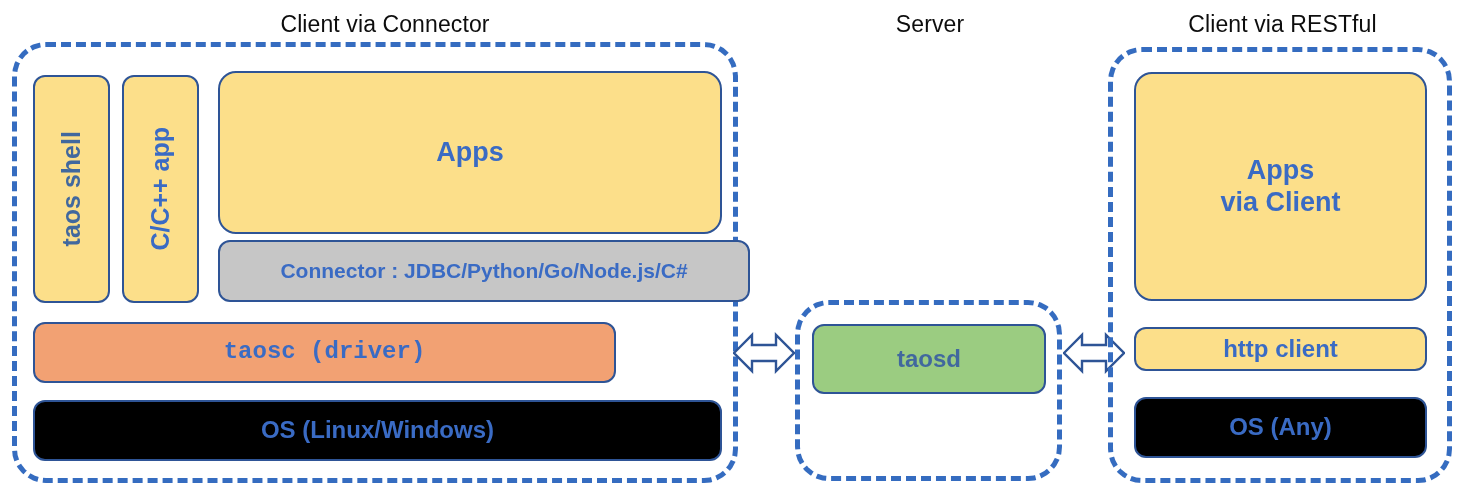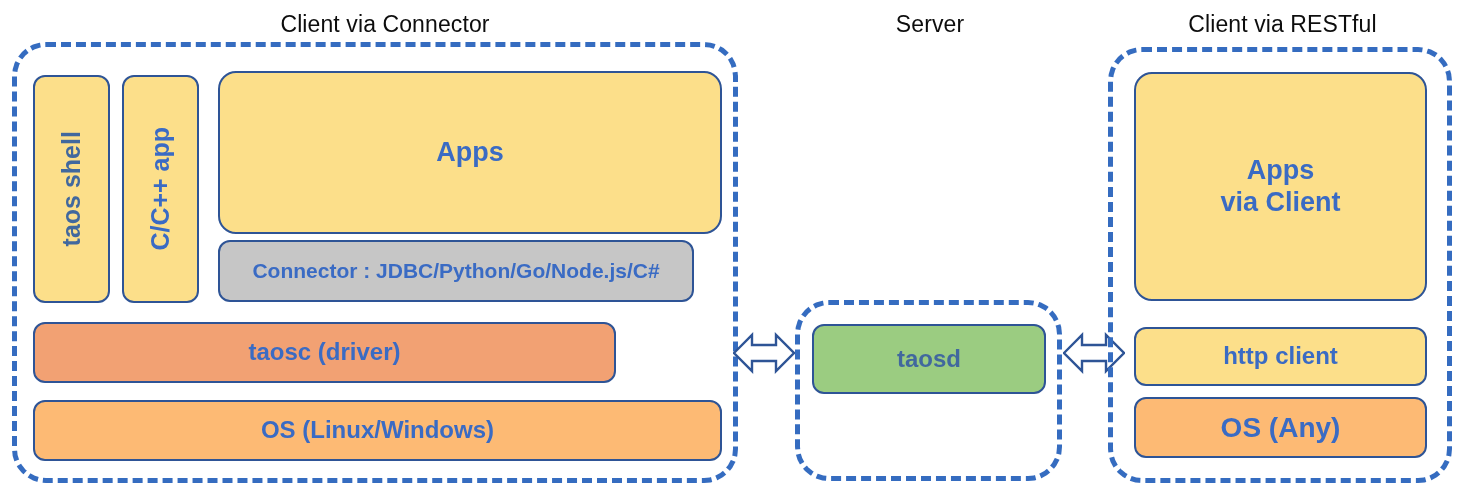--- a/index.html
+++ b/index.html
@@ -49,21 +49,21 @@
     align-items: center;
     justify-content: center;
     text-align: center;
     font-weight: bold;
     line-height: 1.18;
     color: #3A6BC4;
   }
 
   .fill-yellow { background: #FCDF8A; }
   .fill-orange { background: #F2A173; }
-  .fill-blue   { background: #fdba74; text-align: center; }
+  .fill-blue   { background: #000000; text-align: center; }
   .fill-green  { background: #9BCC81; }
   .fill-gray   { background: #C6C6C6; }
 
   .txt-blue   { color: #3A6BC4; }
   .txt-steel  { color: #41689E; }
 
   
   .vbox .vlabel {
     transform: rotate(-90deg);
     white-space: nowrap;
@@ -94,25 +94,25 @@
   </div>
 
   <div class="box fill-yellow vbox" style="left:122px; top:75px; width:77px; height:228px;">
     <span class="vlabel txt-blue" style="font-size:25px;">C/C++ app</span>
   </div>
 
   <div class="box fill-yellow" style="left:218px; top:71px; width:504px; height:163px; border-radius:18px;">
     <span style="font-size:27px;" class="txt-blue">Apps</span>
   </div>
 
-  <div class="box fill-gray" style="left:218px; top:240px; width:476px; height:62px;">
+  <div class="box fill-gray" style="left:218px; top:240px; width:532px; height:62px;">
     <span style="font-size:21px;" class="txt-blue">Connector : JDBC/Python/Go/Node.js/C#</span>
   </div>
 
-  <div class="box fill-orange" style="left:33px; top:322px; width:583px; height:61px;">
+  <div class="box fill-orange" style="left:33px; top:322px; width:583px; height:61px;font-family:Liberation Mono, monospace;">
     <span style="font-size:24px;" class="txt-blue">taosc (driver)</span>
   </div>
 
   <div class="box fill-blue" style="left:33px; top:400px; width:689px; height:61px;">
     <span style="font-size:24px;" class="txt-blue">OS (Linux/Windows)</span>
   </div>
 
   <div class="arrow" style="left:733px; top:328px;">
     <svg width="62" height="50" viewBox="0 0 62 50">
       <polygon points="1,25 19,7 19,17 43,17 43,7 61,25 43,43 43,33 19,33 19,43" fill="#ffffff" stroke="#2E5496" stroke-width="2.4" stroke-linejoin="miter"></polygon>
@@ -134,21 +134,21 @@
 
   <div class="dashgroup" style="left:1108px; top:47px; width:344px; height:436px;"></div>
 
   <div class="box fill-yellow" style="left:1134px; top:72px; width:293px; height:229px; border-radius:18px;">
     <span style="font-size:27px;" class="txt-blue">
       <span>Apps</span><br>
       <span>via Client</span>
     </span>
   </div>
 
-  <div class="box fill-yellow" style="left:1134px; top:327px; width:293px; height:59px;">
+  <div class="box fill-yellow" style="left:1134px; top:327px; width:293px; height:44px;">
     <span style="font-size:24px;" class="txt-blue">http client</span>
   </div>
 
   <div class="box fill-blue" style="left:1134px; top:397px; width:293px; height:61px;">
-    <span style="font-size:28px;" class="txt-blue">OS (Any)</span>
+    <span style="font-size:24px;" class="txt-blue">OS (Any)</span>
   </div>
 
 </div>
 
 </body></html>

